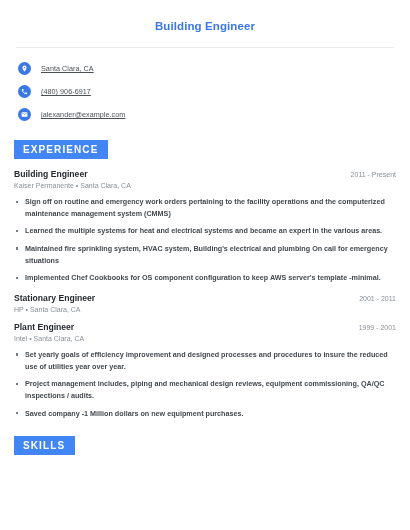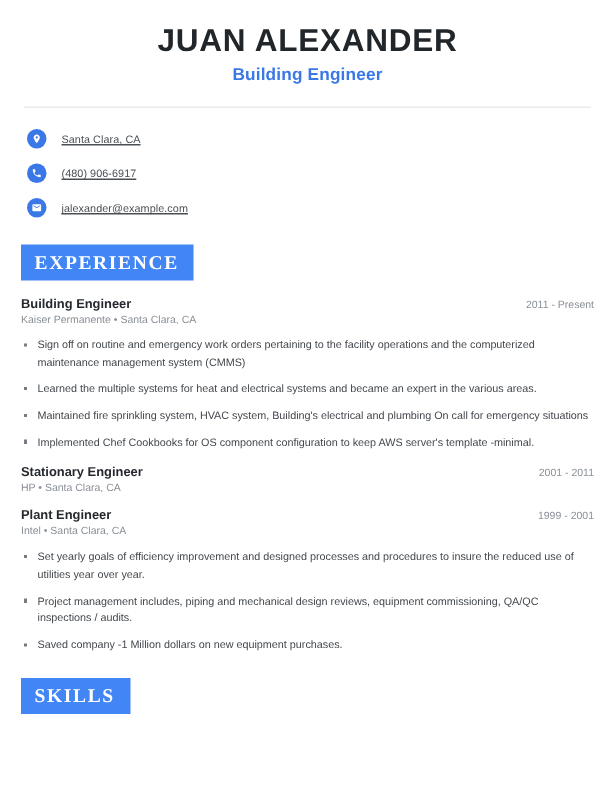--- a/index.html
+++ b/index.html
@@ -76,25 +76,24 @@
     letter-spacing: 0.05px;
     text-decoration: underline;
   }
 
   
   .section { margin-top: 16px; }
   .section-badge {
     display: inline-block;
     background: #4285f4;
     color: #ffffff;
-    font-size: 13px;
+    font-size: 10px;
     font-weight: bold;
     letter-spacing: 1.1px;
     padding: 4px 10px 4px 9px;
-    font-family: Liberation Serif, serif;
   }
 
   
   .exp-list { margin-top: 10px; }
   .exp-item { margin-bottom: 9px; }
   .exp-head {
     display: flex;
     justify-content: space-between;
     align-items: baseline;
   }
@@ -119,39 +118,39 @@
     margin: 7px 0 0 0;
     padding: 0;
   }
   .bullets li {
     position: relative;
     padding-left: 11px;
     font-size: 7.2px;
     line-height: 1.62;
     color: #43484d;
     margin-bottom: 6px;
+    font-weight: bold;
   }
   .bullets li:last-child { margin-bottom: 0; }
   .bullets li::before {
     content: "";
     position: absolute;
     left: 2px;
     top: 4.5px;
     width: 2.4px;
     height: 2.4px;
     background: #767c83;
   }
 </style>
 </head>
 <body>
 
 <div class="page">
 
   <div class="header">
-    <div class="full-name">JUAN ALEXANDER</div>
     <div class="job-title">Building Engineer</div>
   </div>
   <div class="divider"></div>
 
   <div class="contact-block">
     <div class="contact-row">
       <span class="contact-icon">
         <svg width="7" height="7" viewBox="0 0 24 24" fill="#ffffff">
             <path d="M12 2C8.1 2 5 5.1 5 9c0 5.2 7 13 7 13s7-7.8 7-13c0-3.9-3.1-7-7-7zm0 9.5A2.5 2.5 0 1112 6.5a2.5 2.5 0 010 5z"></path>
           </svg>

